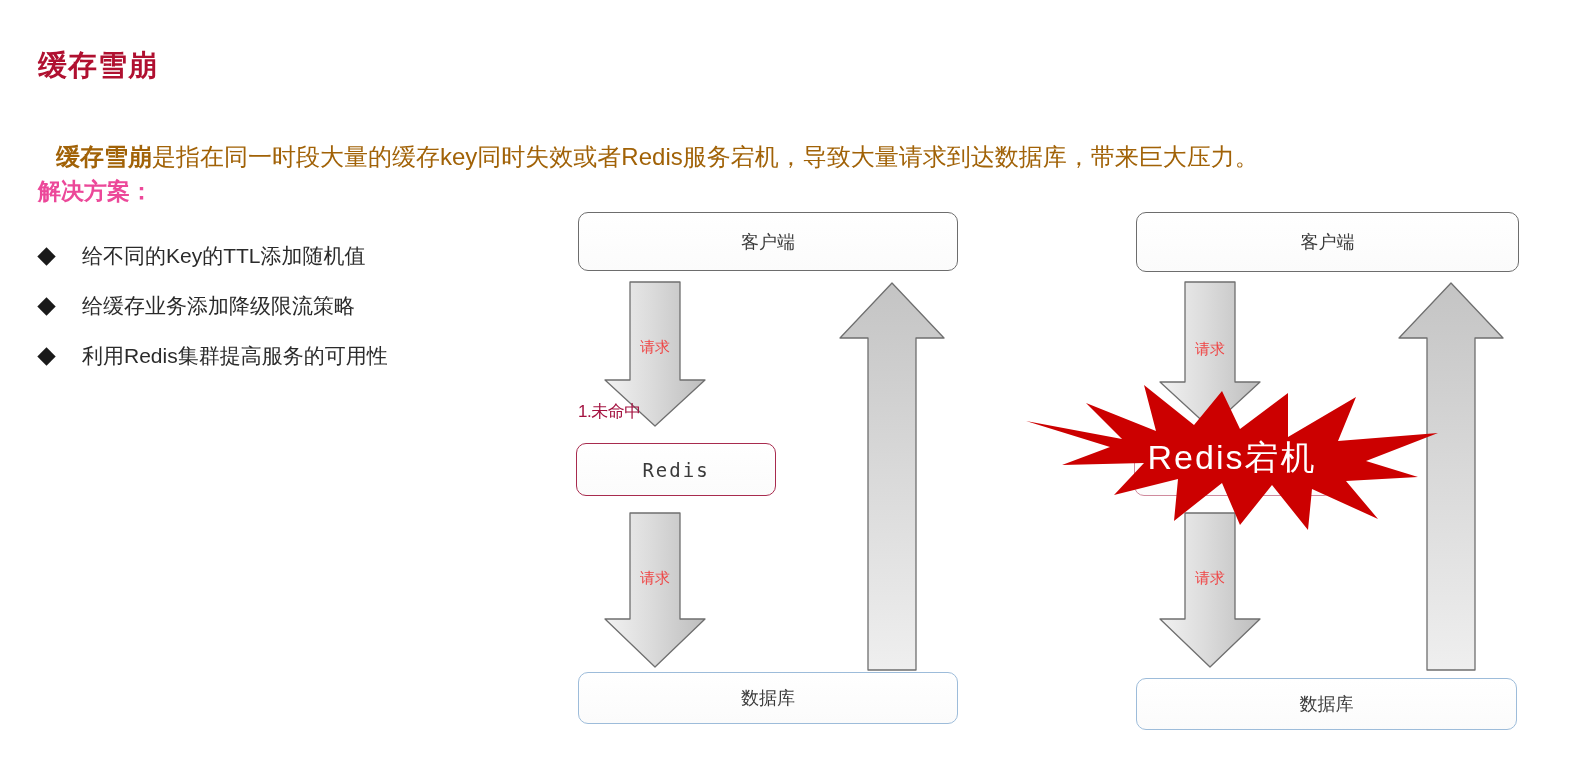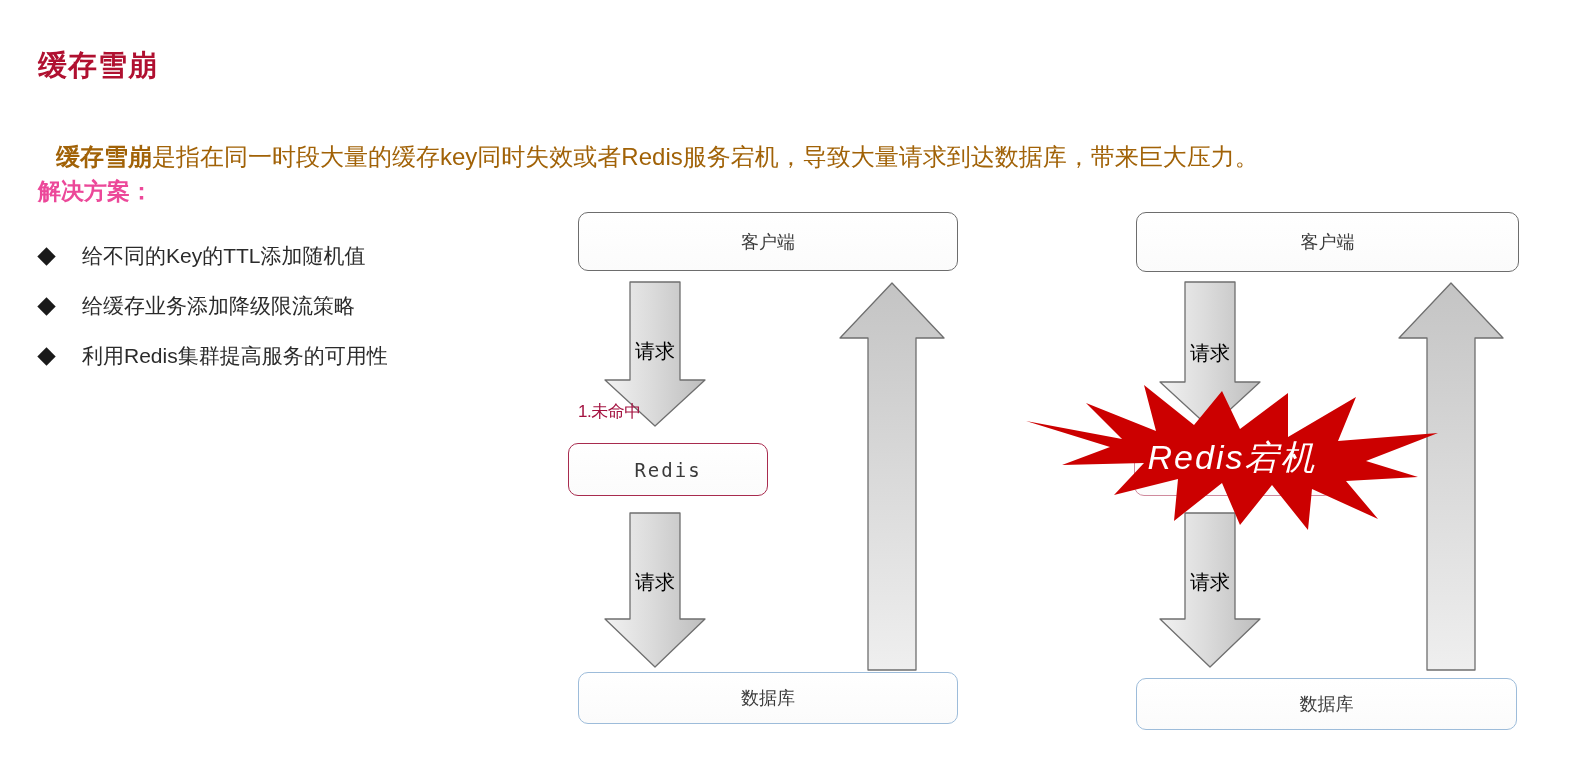--- a/index.html
+++ b/index.html
@@ -109,22 +109,22 @@
   .node-db {
     border: 1.4px solid #9dbcda;
   }
 
   .arrow-svg {
     position: absolute;
     overflow: visible;
   }
   .arrow-label {
     position: absolute;
-    font-size: 20px;
-    color: #000000;
+    font-size: 15px;
+    color: #ef4444;
     font-weight: 500;
     text-align: center;
     white-space: nowrap;
   }
 
   #miss-label {
     position: absolute;
     left: 38px;
     top: 400px;
     font-size: 17px;
@@ -147,21 +147,20 @@
     top: 0;
     width: 412px;
     height: 145px;
     display: flex;
     align-items: center;
     justify-content: center;
     font-size: 34px;
     color: #ffffff;
     letter-spacing: 2px;
     pointer-events: none;
-    font-style: italic;
   }
 </style>
 </head>
 <body>
 
 <h1 id="page-title">缓存雪崩</h1>
 
 <p id="intro-paragraph"><span class="lead">缓存雪崩</span><span>是指在同一时段大量的缓存key同时失效或者Redis服务宕机，导致大量请求到达数据库，带来巨大压力。</span></p>
 
 <div id="solutions-heading">解决方案：</div>
@@ -205,21 +204,21 @@
     <span>客户端</span>
   </div>
 
   <svg class="arrow-svg" style="left:55px; top:280px;" width="120" height="150" viewBox="0 0 120 150">
     <polygon points="35,2 85,2 85,100 110,100 60,146 10,100 35,100" fill="url(#arrowGradV)" stroke="#6f6f6f" stroke-width="1.3" stroke-linejoin="round"></polygon>
   </svg>
   <div class="arrow-label" style="left:55px; top:338px; width:120px;">请求</div>
 
   <div id="miss-label">1.未命中</div>
 
-  <div class="node-box node-redis" style="left:28px; top:443px; width:200px; height:53px;">
+  <div class="node-box node-redis" style="left:36px; top:443px; width:200px; height:53px;">
     <span>Redis</span>
   </div>
 
   <svg class="arrow-svg" style="left:55px; top:511px;" width="120" height="160" viewBox="0 0 120 160">
     <polygon points="35,2 85,2 85,108 110,108 60,156 10,108 35,108" fill="url(#arrowGradV)" stroke="#6f6f6f" stroke-width="1.3" stroke-linejoin="round"></polygon>
   </svg>
   <div class="arrow-label" style="left:55px; top:569px; width:120px;">请求</div>
 
   <svg class="arrow-svg" style="left:296px; top:280px;" width="112" height="392" viewBox="0 0 112 392">
     <polygon points="56,3 108,58 80,58 80,390 32,390 32,58 4,58" fill="url(#arrowGradUp)" stroke="#6f6f6f" stroke-width="1.3" stroke-linejoin="round"></polygon>

